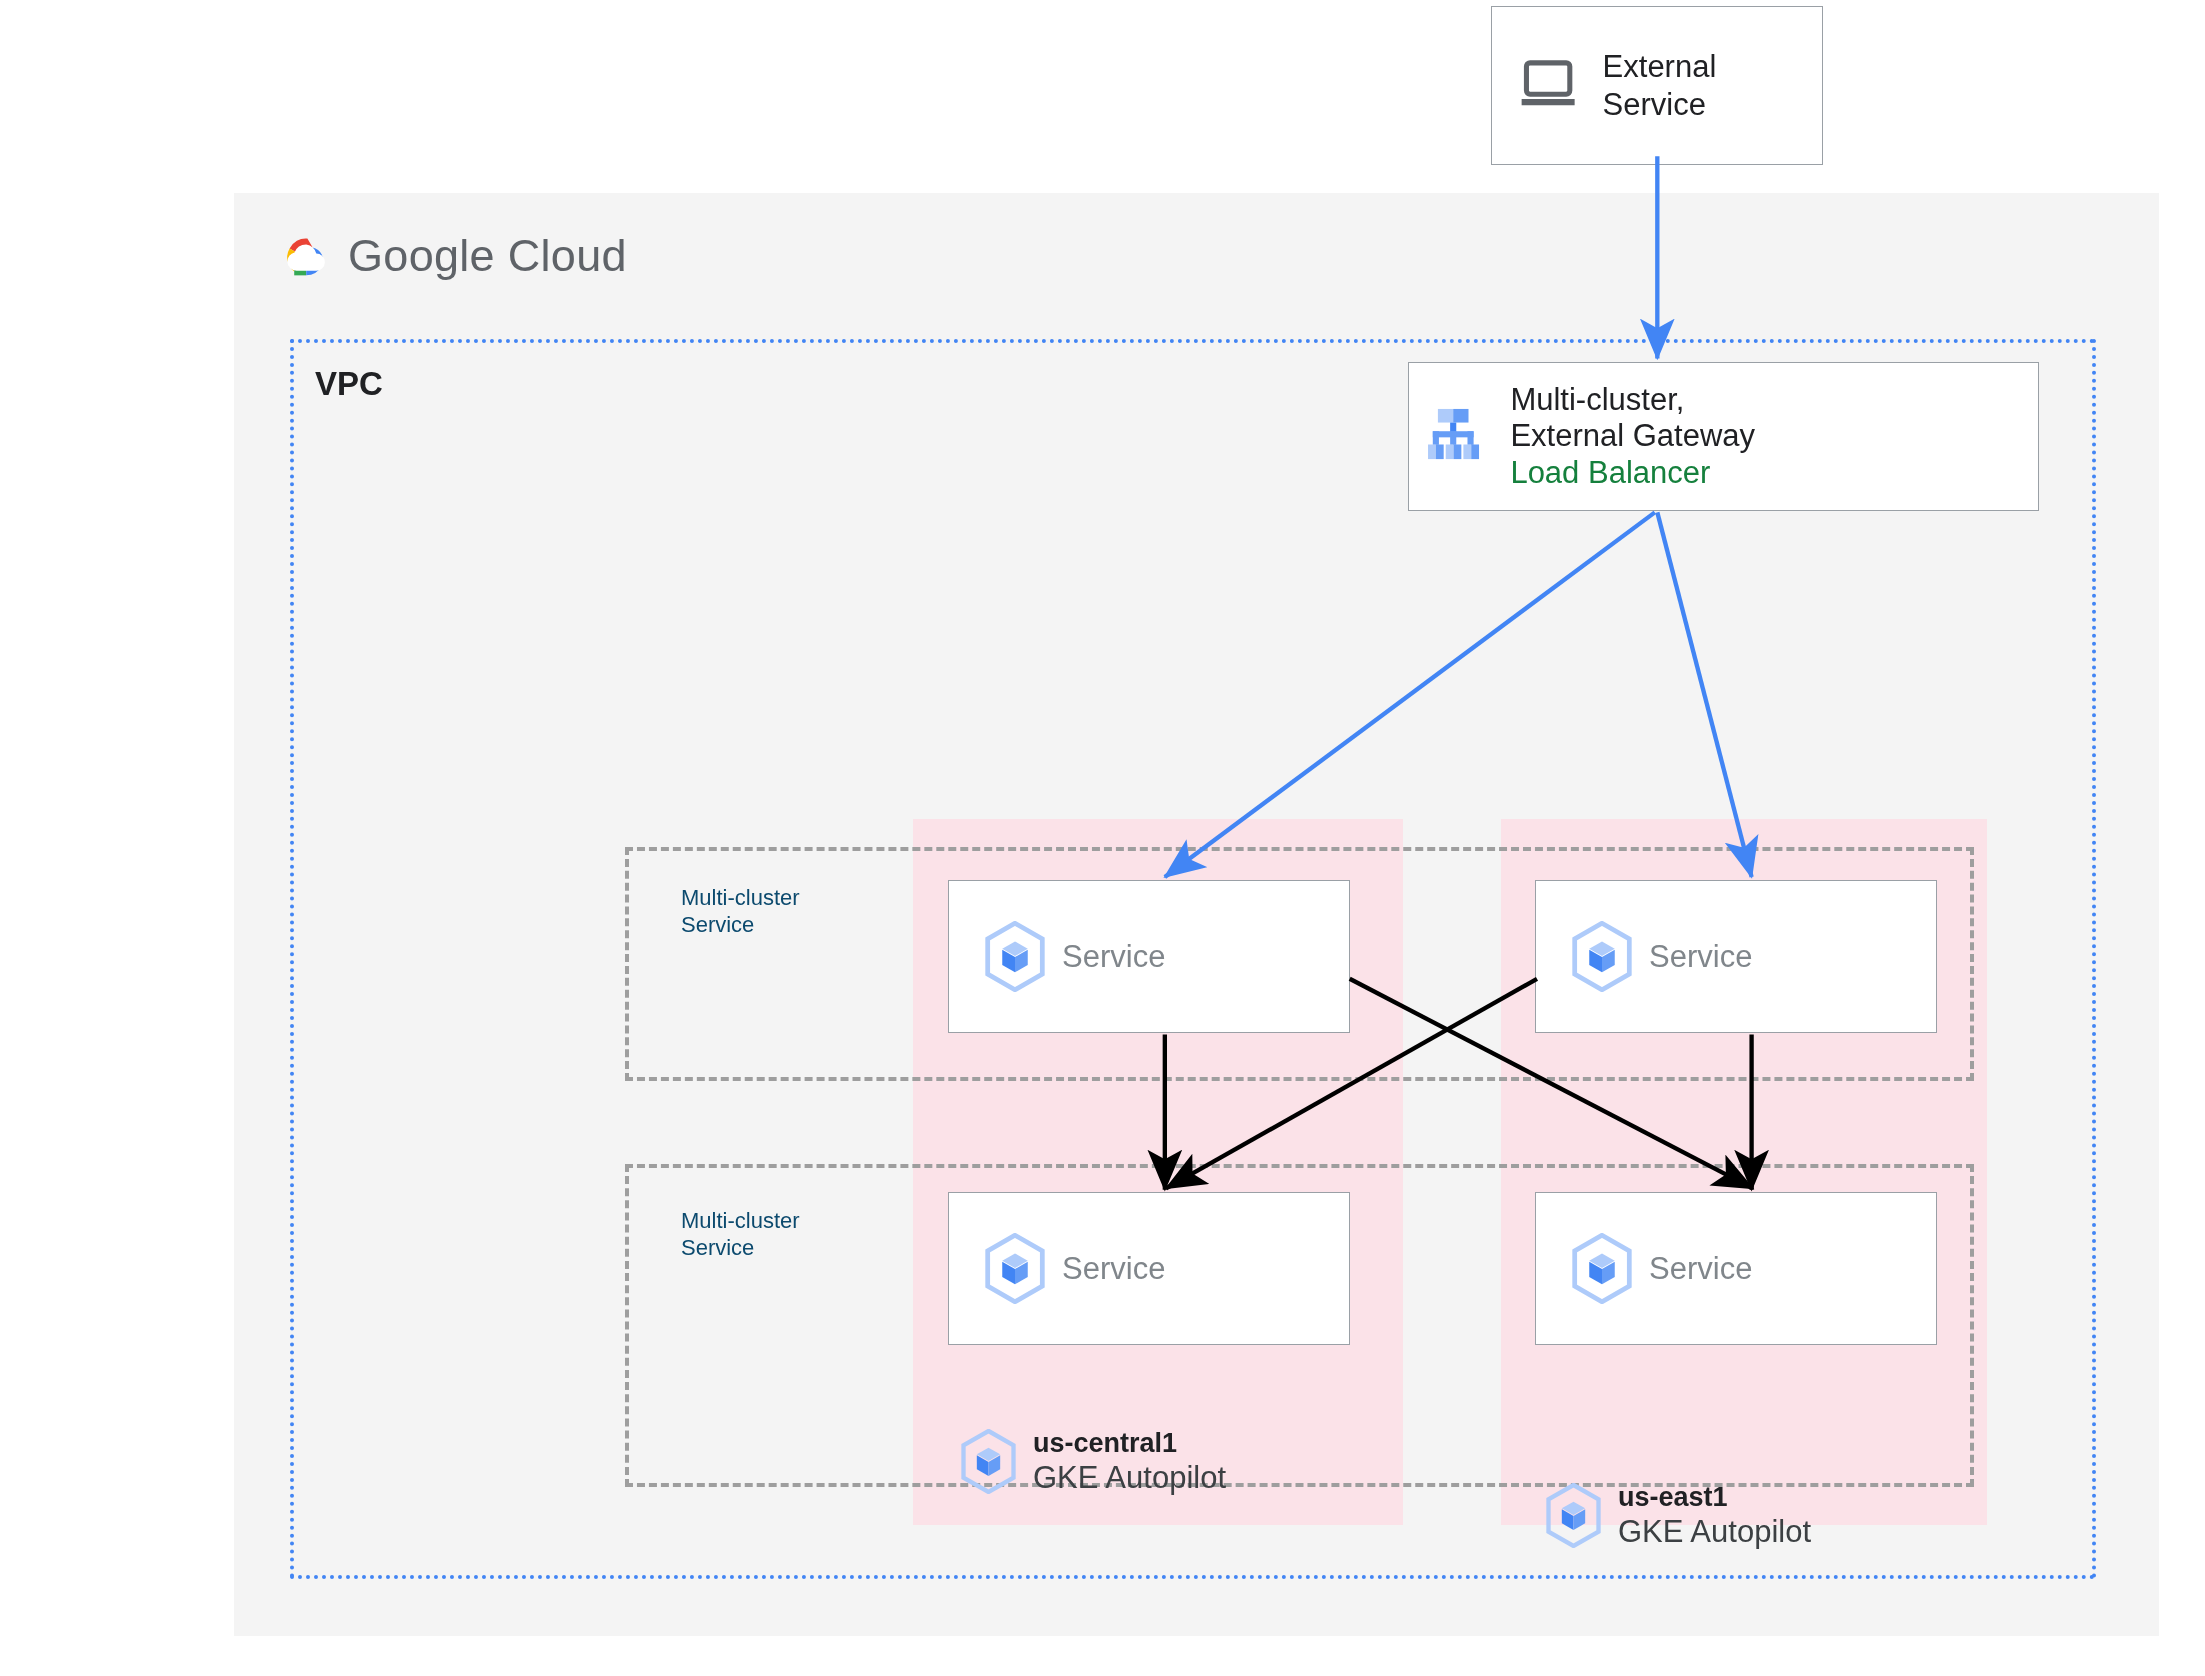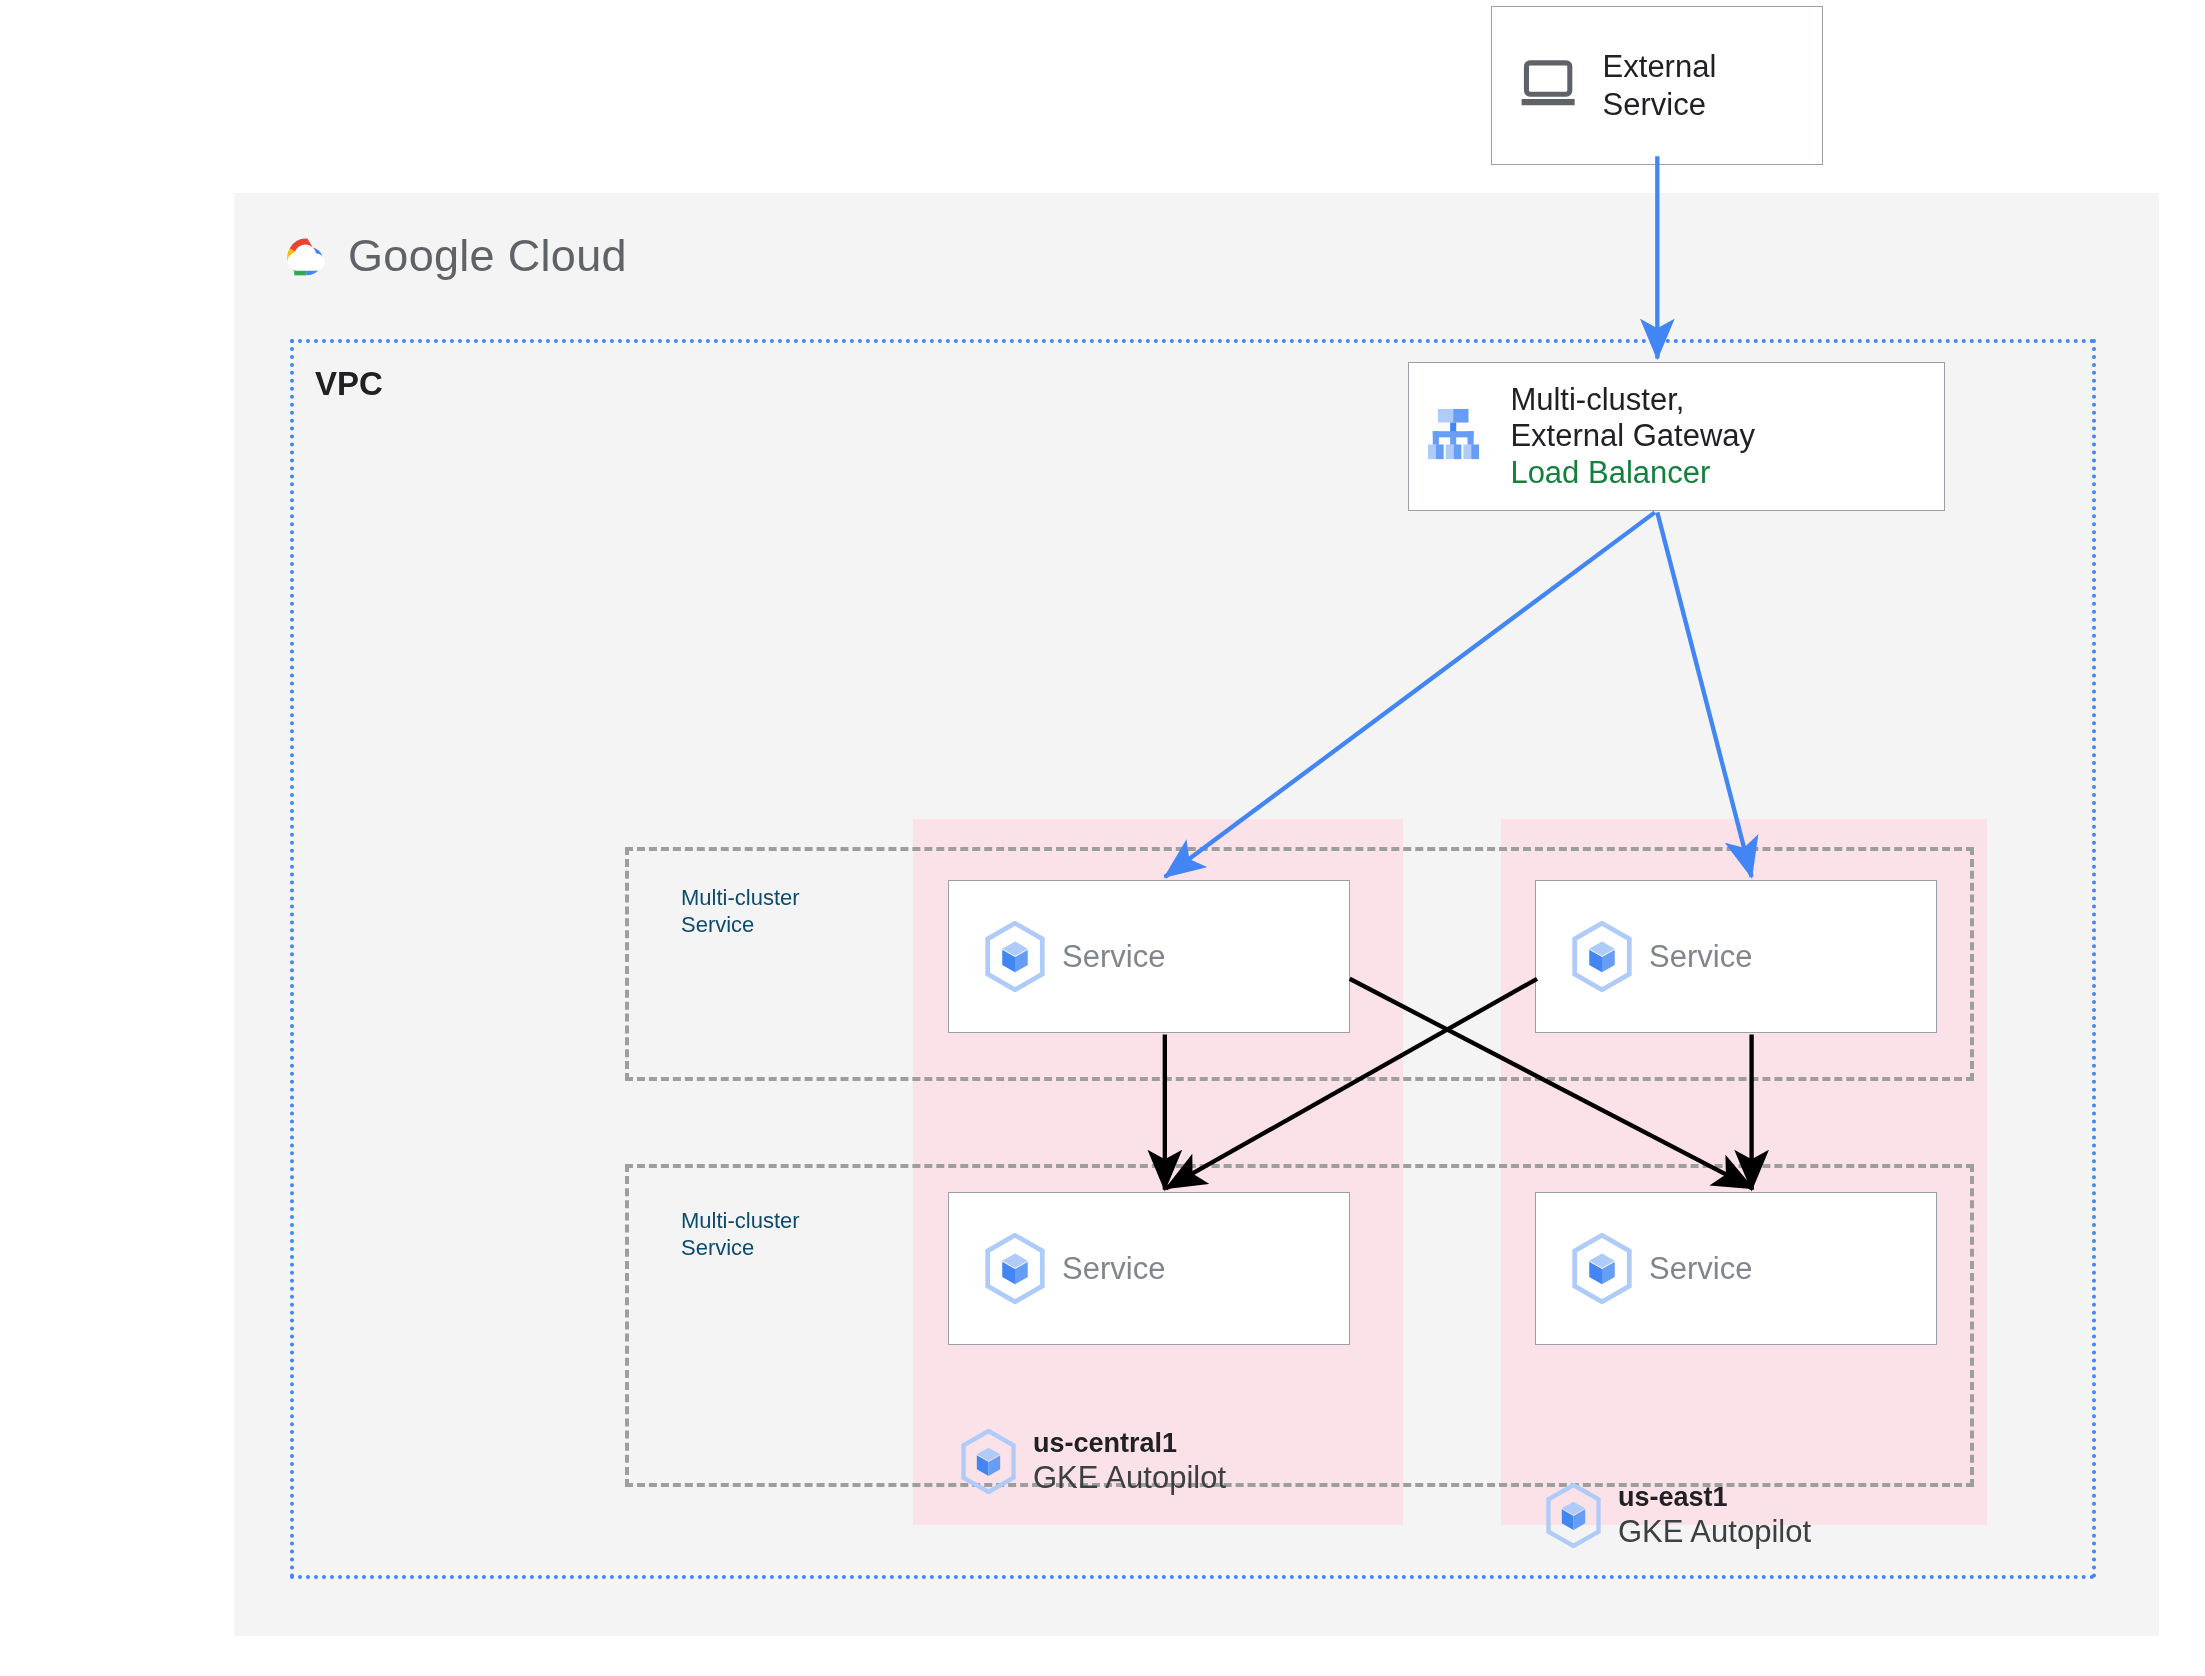--- a/index.html
+++ b/index.html
@@ -78,21 +78,21 @@
   #external-client .ec-text {
     font-size: 31px;
     color: #202124;
     line-height: 1.22;
   }
   
   #gateway-box {
     position: absolute;
     left: 1408px;
     top: 362px;
-    width: 537px;
+    width: 631px;
     height: 149px;
     background: #ffffff;
     border: 1.9px solid #9aa0a6;
     box-sizing: border-box;
     display: flex;
     align-items: center;
     gap: 16px;
     padding-left: 17.4px;
   }
   #gateway-box .gw-lines { line-height: 1.18; }

